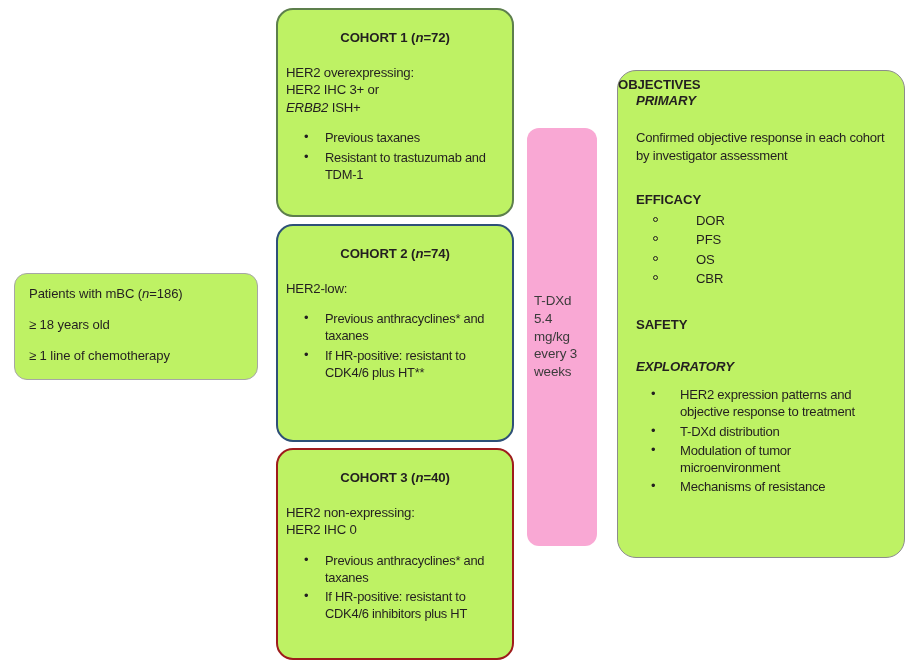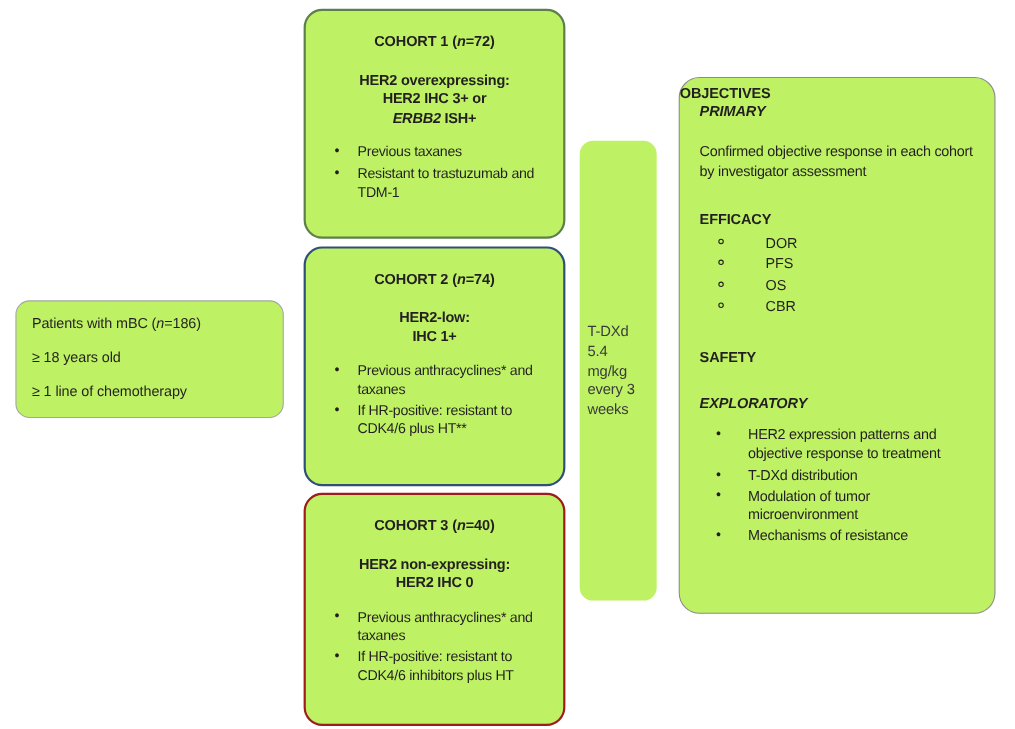--- a/index.html
+++ b/index.html
@@ -62,22 +62,22 @@
     border: 2.3px solid #9e1c1c;
   }
   .cohort-title {
     text-align: center;
     font-weight: bold;
     font-size: 13.2px;
     margin-top: 20px;
     letter-spacing: -0.1px;
   }
   .cohort-sub {
-    text-align: center;
-    font-weight: bold;
+    text-align: left;
+    font-weight: normal;
     font-size: 13.2px;
     margin-top: 19px;
     line-height: 1.32;
     padding: 0 8px;
     letter-spacing: -0.2px;
   }
   .cohort-sub .l { display: block; }
   .bullets {
     margin: 14px 0 0 0;
     padding: 0 10px 0 26px;
@@ -98,21 +98,21 @@
     top: -1px;
     font-size: 13px;
   }
 
   
   #tdxd-box {
     left: 527px;
     top: 128px;
     width: 70px;
     height: 418px;
-    background: #bef264;
+    background: #f9a8d4;
     border-radius: 12px;
     border: none;
   }
   #tdxd-text {
     position: absolute;
     left: 7px;
     top: 50%;
     transform: translateY(-50%);
     font-family: "Liberation Sans", sans-serif;
     font-size: 13.4px;
@@ -225,21 +225,20 @@
   <ul class="bullets">
     <li>Previous taxanes</li>
     <li>Resistant to trastuzumab and TDM-1</li>
   </ul>
 </div>
 
 <div class="box cohort" id="cohort-2">
   <div class="cohort-title">COHORT 2 (<span class="ital">n</span>=74)</div>
   <div class="cohort-sub">
     <span class="l">HER2-low:</span>
-    <span class="l">IHC 1+</span>
   </div>
   <ul class="bullets">
     <li>Previous anthracyclines* and taxanes</li>
     <li>If HR-positive: resistant to CDK4/6 plus HT**</li>
   </ul>
 </div>
 
 <div class="box cohort" id="cohort-3">
   <div class="cohort-title">COHORT 3 (<span class="ital">n</span>=40)</div>
   <div class="cohort-sub">

